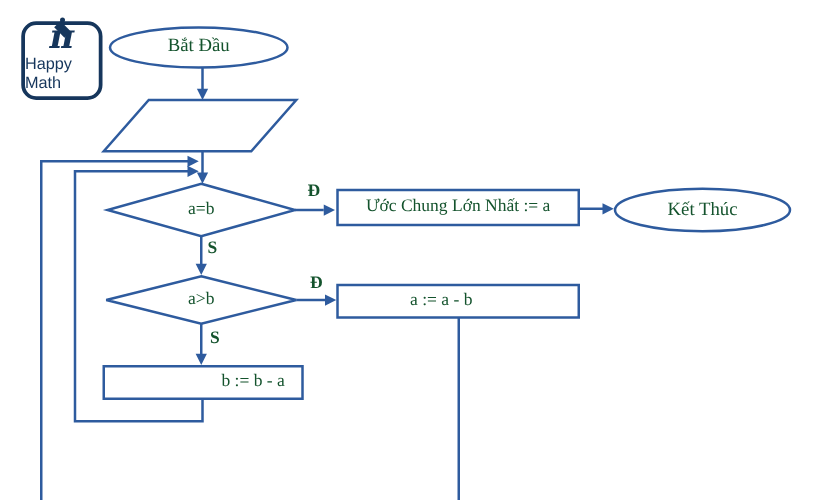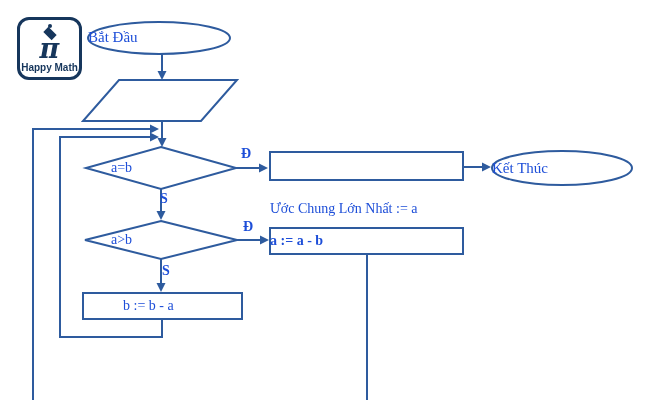--- a/index.html
+++ b/index.html
@@ -2,22 +2,22 @@
 <html><head>
 <meta charset="utf-8">
 <style>
   html,body{margin:0;padding:0;background:#fff;}
   .canvas{
     position:relative;width:650px;height:400px;background:#ffffff;
     font-family:"Liberation Serif", serif;overflow:hidden;
   }
   .canvas svg{position:absolute;left:0;top:0;}
   .lbl{
-    position:absolute;color:#1d4ed8;font-size:14px;line-height:1.1;
-    white-space:nowrap;
+    position:absolute;color:#14532d;font-size:14px;line-height:1.1;
+    text-align:center;white-space:nowrap;
   }
   .lbl.big{font-size:15px;}
   .branch{font-size:14px;font-weight:bold;width:20px;}
   
   .logo{
     position:absolute;left:17px;top:17px;width:65px;height:63px;
     box-sizing:border-box;border:3px solid #16365c;border-radius:12px;
     background:#fff;display:flex;flex-direction:column;align-items:center;
     justify-content:flex-end;padding-bottom:4px;
   }
@@ -29,22 +29,22 @@
   .cap-board{
     position:absolute;top:1px;left:50%;width:13px;height:13px;
     transform:translateX(-50%) rotate(45deg) scaleY(0.55) scaleX(0.9);
     background:#16365c;
   }
   .cap-dot{
     position:absolute;top:-2px;left:50%;width:4px;height:4px;border-radius:50%;
     transform:translateX(-50%);background:#16365c;
   }
   .brand{
-    font-family:"Liberation Sans", sans-serif;font-weight:bold;
-    font-size:10px;color:#16365c;letter-spacing:0px;
+    font-family:"Liberation Sans", sans-serif;font-weight:normal;
+    font-size:13px;color:#16365c;letter-spacing:0px;
   }
 </style>
 </head>
 <body>
 
 <div class="canvas">
 
   <svg width="650" height="400" viewBox="0 0 650 400">
     <g fill="none" stroke="#2e5b9e" stroke-width="2">
 
@@ -79,26 +79,26 @@
       <polygon points="156.5,211 165.5,211 161,220"></polygon>
       <polygon points="260,235.5 260,244.5 269,240"></polygon>
       <polygon points="156.5,283 165.5,283 161,292"></polygon>
     </g>
   </svg>
 
   <div class="lbl big" style="left:88px;top:29px;width:142px;">Bắt Đầu</div>
   <div class="lbl" style="left:111px;top:160px;width:100px;">a=b</div>
   <div class="lbl branch" style="left:241px;top:146px;">Đ</div>
   <div class="lbl branch" style="left:160px;top:191px;">S</div>
-  <div class="lbl" style="left:270px;top:158px;width:193px;margin-top:43px;">Ước Chung Lớn Nhất := a</div>
+  <div class="lbl" style="left:270px;top:158px;width:193px;">Ước Chung Lớn Nhất := a</div>
   <div class="lbl big" style="left:492px;top:160px;width:140px;">Kết Thúc</div>
   <div class="lbl" style="left:111px;top:232px;width:100px;">a&gt;b</div>
   <div class="lbl branch" style="left:243px;top:219px;">Đ</div>
   <div class="lbl branch" style="left:162px;top:263px;">S</div>
-  <div class="lbl" style="left:270px;top:233px;width:166px;font-weight:bold;">a := a - b</div>
+  <div class="lbl" style="left:270px;top:233px;width:166px;">a := a - b</div>
   <div class="lbl" style="left:83px;top:298px;width:159px;margin-left:40px;">b := b - a</div>
 
   <div class="logo">
     <div class="pi-wrap">
       <div class="cap-dot"></div>
       <div class="cap-board"></div>
       <span class="pi-glyph">π</span>
     </div>
     <span class="brand">Happy Math</span>
   </div>

